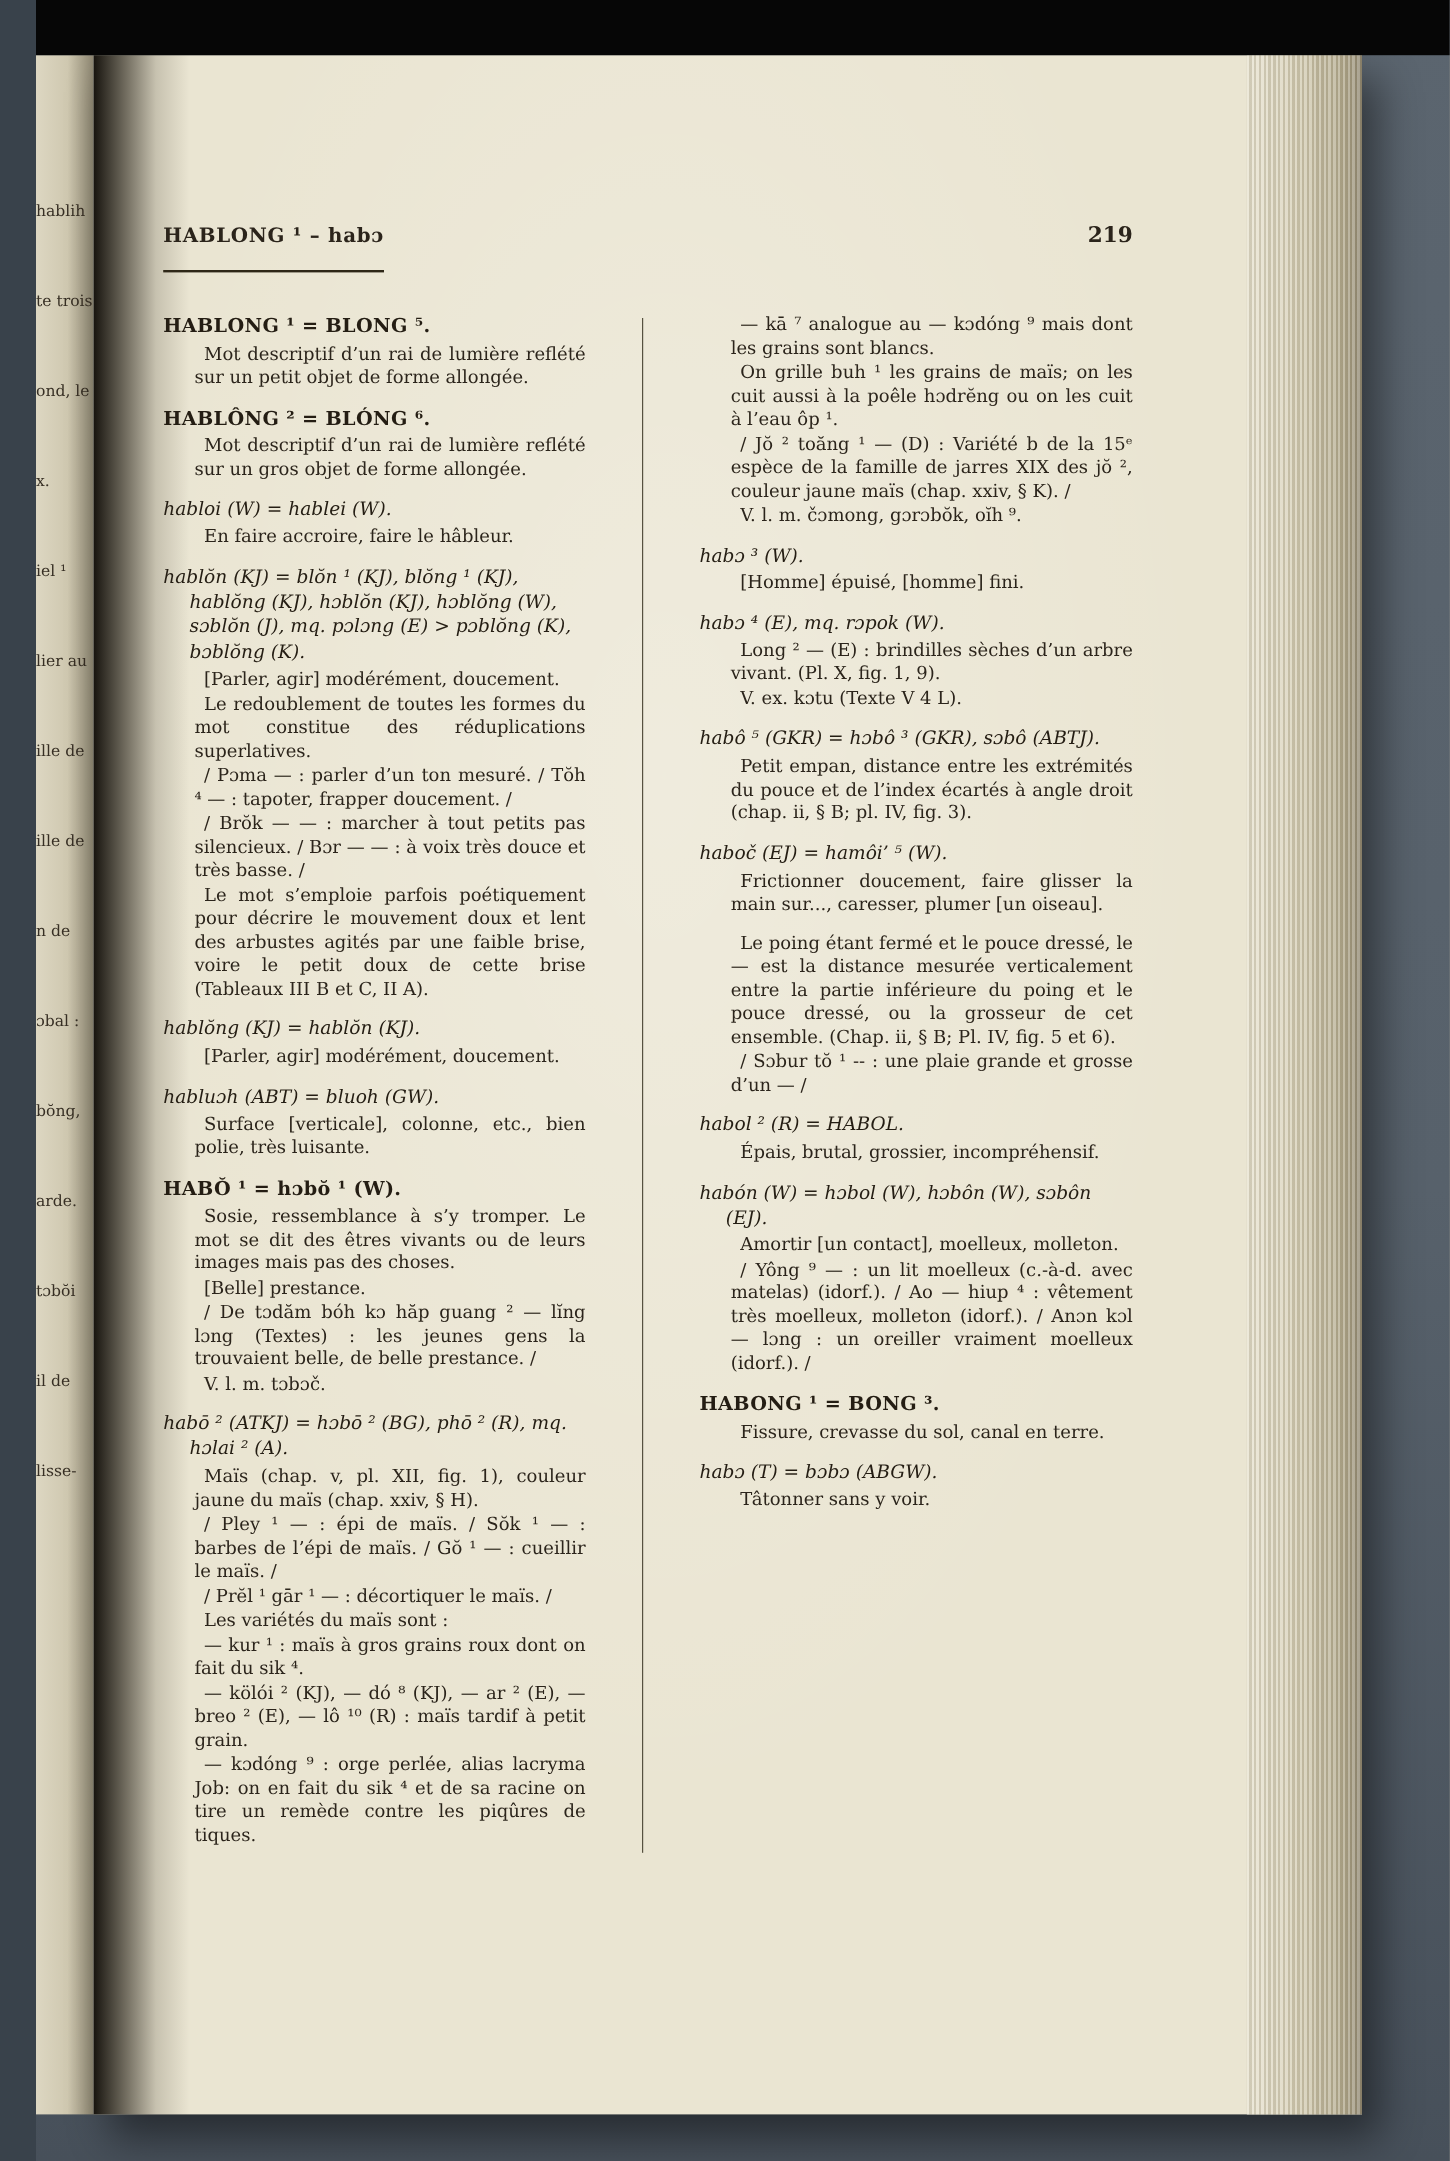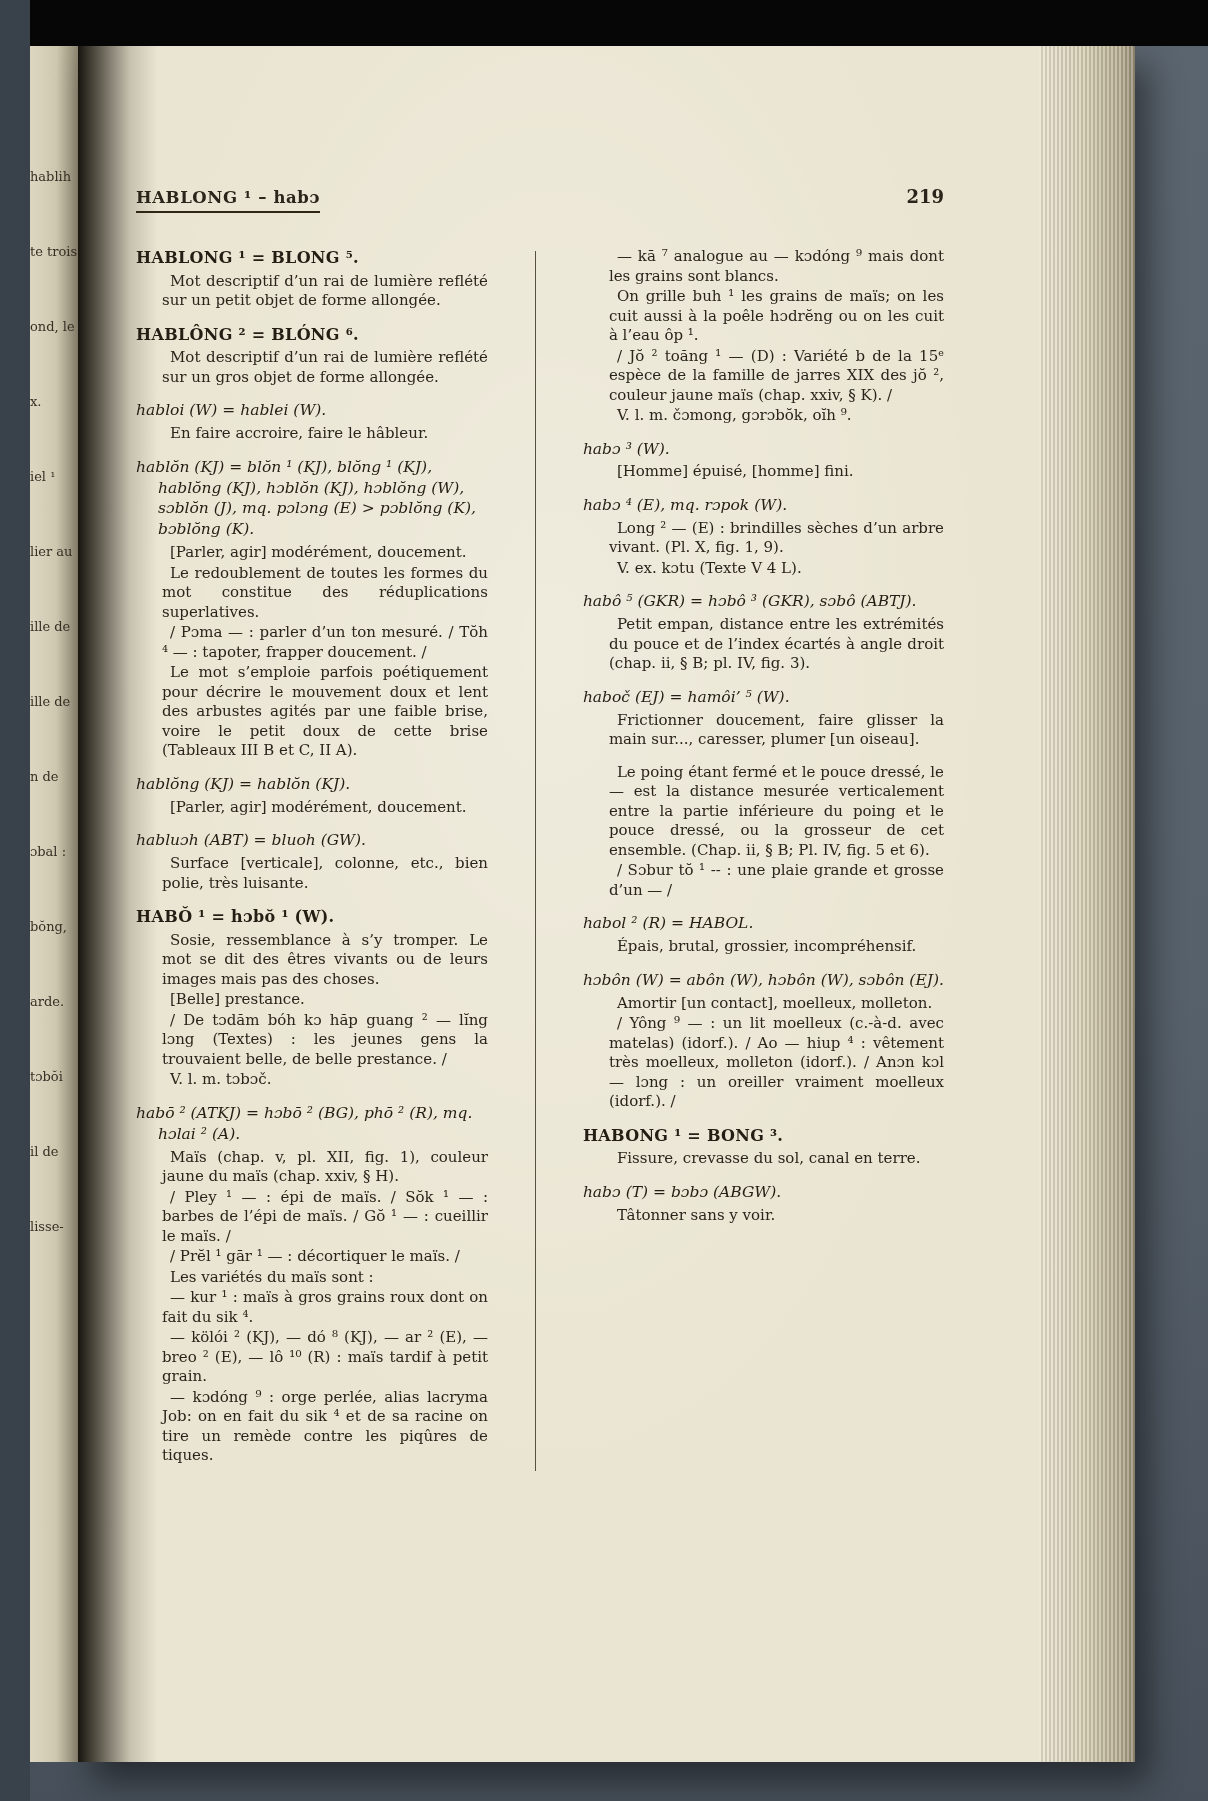--- a/index.html
+++ b/index.html
@@ -43,21 +43,21 @@
       repeating-linear-gradient(90deg, rgba(255,255,255,0.22) 0 2px, rgba(90,80,55,0.16) 2px 4px),
       linear-gradient(90deg, #e8e3d0 0%, #d6cfb6 45%, #b3aa8e 85%, #8f8670 100%);
     pointer-events: none;
   }
 
   .content { position: absolute; left: 58px; top: 140px; width: 808px; color: #2b241b; }
 
   .running-header { display: flex; justify-content: space-between; align-items: baseline; }
   .running-title {
     font-weight: bold; font-size: 16.5px; letter-spacing: 0.6px;
-    border-bottom: 2px solid #2e2717; padding-bottom: 4px;
+    border-bottom: 2px solid #2e2717; padding-bottom: 19px;
   }
   .page-number { font-weight: bold; font-size: 18px; }
 
   .columns { display: flex; align-items: stretch; margin-top: 34px; gap: 35px; }
   .col { width: 386px; }
   .col.right-col { width: 396px; }
   .col-divider { width: 1px; background: #565140; margin: 4px 12px 8px 12px; }
 
   .entry { margin-bottom: 13px; }
   .entry-head { padding-left: 22px; text-indent: -22px; margin-bottom: 3px; line-height: 1.35; color: #241d13; }
@@ -114,20 +114,21 @@
             </div>
             <div class="entry">
               <div class="entry-head lower">habloi (W) = hablei (W).</div>
               <p class="entry-body">En faire accroire, faire le hâbleur.</p>
             </div>
             <div class="entry">
               <div class="entry-head lower">hablŏn (KJ) = blŏn ¹ (KJ), blŏng ¹ (KJ), hablŏng (KJ), hɔblŏn (KJ), hɔblŏng (W), sɔblŏn (J), mq. pɔlɔng (E) &gt; pɔblŏng (K), bɔblŏng (K).</div>
               <p class="entry-body">[Parler, agir] modérément, doucement.</p>
               <p class="entry-body">Le redoublement de toutes les formes du mot constitue des réduplications superlatives.</p>
               <p class="entry-body">/ Pɔma — : parler d’un ton mesuré. / Tŏh ⁴ — : tapoter, frapper doucement. /</p>
+              <p class="entry-body">/ Brŏk — — : marcher à tout petits pas silencieux. / Bɔr — — : à voix très douce et très basse. /</p>
               <p class="entry-body">Le mot s’emploie parfois poétiquement pour décrire le mouvement doux et lent des arbustes agités par une faible brise, voire le petit doux de cette brise (Tableaux III B et C, II A).</p>
             </div>
             <div class="entry">
               <div class="entry-head lower">hablŏng (KJ) = hablŏn (KJ).</div>
               <p class="entry-body">[Parler, agir] modérément, doucement.</p>
             </div>
             <div class="entry">
               <div class="entry-head lower">habluɔh (ABT) = bluoh (GW).</div>
               <p class="entry-body">Surface [verticale], colonne, etc., bien polie, très luisante.</p>
             </div>
@@ -176,21 +177,21 @@
             </div>
             <div class="entry">
               <p class="entry-body">Le poing étant fermé et le pouce dressé, le — est la distance mesurée verticalement entre la partie inférieure du poing et le pouce dressé, ou la grosseur de cet ensemble. (Chap. ii, § B; Pl. IV, fig. 5 et 6).</p>
               <p class="entry-body">/ Sɔbur tŏ ¹ -- : une plaie grande et grosse d’un — /</p>
             </div>
             <div class="entry">
               <div class="entry-head lower">habol ² (R) = HABOL.</div>
               <p class="entry-body">Épais, brutal, grossier, incompréhensif.</p>
             </div>
             <div class="entry">
-              <div class="entry-head lower">hɔbôn (W) = abôn (W), hɔbôn (W), sɔbôn (EJ).</div>
+              <div class="entry-head lower">habón (W) = hɔbol (W), hɔbôn (W), sɔbôn (EJ).</div>
               <p class="entry-body">Amortir [un contact], moelleux, molleton.</p>
               <p class="entry-body">/ Yông ⁹ — : un lit moelleux (c.-à-d. avec matelas) (idorf.). / Ao — hiup ⁴ : vêtement très moelleux, molleton (idorf.). / Anɔn kɔl — lɔng : un oreiller vraiment moelleux (idorf.). /</p>
             </div>
             <div class="entry">
               <div class="entry-head caps">HABONG ¹ = BONG ³.</div>
               <p class="entry-body">Fissure, crevasse du sol, canal en terre.</p>
             </div>
             <div class="entry">
               <div class="entry-head lower">habɔ (T) = bɔbɔ (ABGW).</div>
               <p class="entry-body">Tâtonner sans y voir.</p>

